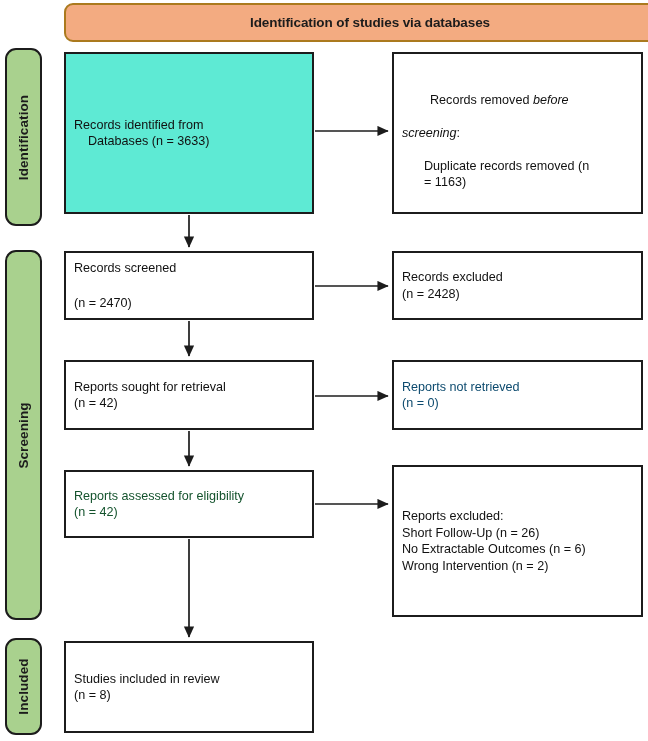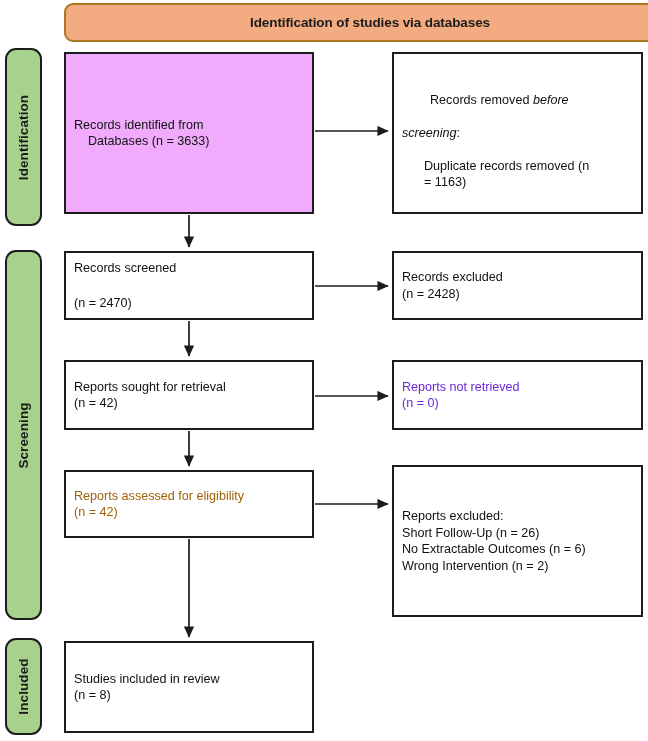--- a/index.html
+++ b/index.html
@@ -141,38 +141,38 @@
       <line x1="315" y1="396" x2="388" y2="396" stroke="#1c1c1c" stroke-width="1.7" marker-end="url(#arrowhead)"></line>
 
       <line x1="189" y1="431" x2="189" y2="466" stroke="#1c1c1c" stroke-width="1.7" marker-end="url(#arrowhead)"></line>
 
       <line x1="315" y1="504" x2="388" y2="504" stroke="#1c1c1c" stroke-width="1.7" marker-end="url(#arrowhead)"></line>
 
       <line x1="189" y1="539" x2="189" y2="637" stroke="#1c1c1c" stroke-width="1.7" marker-end="url(#arrowhead)"></line>
     </svg>
   </div>
 
-  <div class="flow-box" id="box-identified" style="align-items: center; border-color: rgb(28, 28, 28); background: #f0abfc; color: rgb(17, 17, 17);">
+  <div class="flow-box" id="box-identified" style="align-items: center; border-color: rgb(28, 28, 28); background: #5eead4; color: rgb(17, 17, 17);">
     <div style="width:100%;">
       <div class="ln">Records identified from</div>
       <div class="ln" style="padding-left:14px;">Databases (n = 3633)</div>
     </div>
   </div>
 
   <div class="flow-box" id="box-screened" style="border-color: rgb(28, 28, 28); background: rgb(255, 255, 255); color: rgb(17, 17, 17);">
     <div class="ln">Records screened</div>
     <div class="ln">(n = 2470)</div>
   </div>
 
   <div class="flow-box" id="box-sought" style="border-color: rgb(28, 28, 28); background: rgb(255, 255, 255); color: rgb(17, 17, 17);">
     <div class="ln">Reports sought for retrieval</div>
     <div class="ln">(n = 42)</div>
   </div>
 
-  <div class="flow-box" id="box-assessed" style="border-color: rgb(28, 28, 28); background: rgb(255, 255, 255); color: #a16207;">
+  <div class="flow-box" id="box-assessed" style="border-color: rgb(28, 28, 28); background: rgb(255, 255, 255); color: #14532d;">
     <div class="ln">Reports assessed for eligibility</div>
     <div class="ln">(n = 42)</div>
   </div>
 
   <div class="flow-box" id="box-included" style="border-color: rgb(28, 28, 28); background: rgb(255, 255, 255); color: rgb(17, 17, 17);">
     <div class="ln">Studies included in review</div>
     <div class="ln">(n = 8)</div>
   </div>
 
   <div class="flow-box" id="box-removed" style="border-color: rgb(28, 28, 28); background: rgb(255, 255, 255); color: rgb(17, 17, 17);">
@@ -185,21 +185,21 @@
       <div class="ln indent">Duplicate records removed (n</div>
       <div class="ln indent">= 1163)</div>
     </div>
   </div>
 
   <div class="flow-box" id="box-excluded-recs" style="border-color: rgb(28, 28, 28); background: rgb(255, 255, 255); color: rgb(17, 17, 17);">
     <div class="ln">Records excluded</div>
     <div class="ln">(n = 2428)</div>
   </div>
 
-  <div class="flow-box" id="box-not-retrieved" style="border-color: rgb(28, 28, 28); background: rgb(255, 255, 255); color: #6d28d9;">
+  <div class="flow-box" id="box-not-retrieved" style="border-color: rgb(28, 28, 28); background: rgb(255, 255, 255); color: #0c4a6e;">
     <div class="ln">Reports not retrieved</div>
     <div class="ln">(n = 0)</div>
   </div>
 
   <div class="flow-box" id="box-excluded-reps" style="border-color: rgb(28, 28, 28); background: rgb(255, 255, 255); color: rgb(17, 17, 17);">
     <div class="ln">Reports excluded:</div>
     <div class="ln">Short Follow-Up (n = 26)</div>
     <div class="ln">No Extractable Outcomes (n = 6)</div>
     <div class="ln">Wrong Intervention (n = 2)</div>
   </div>

